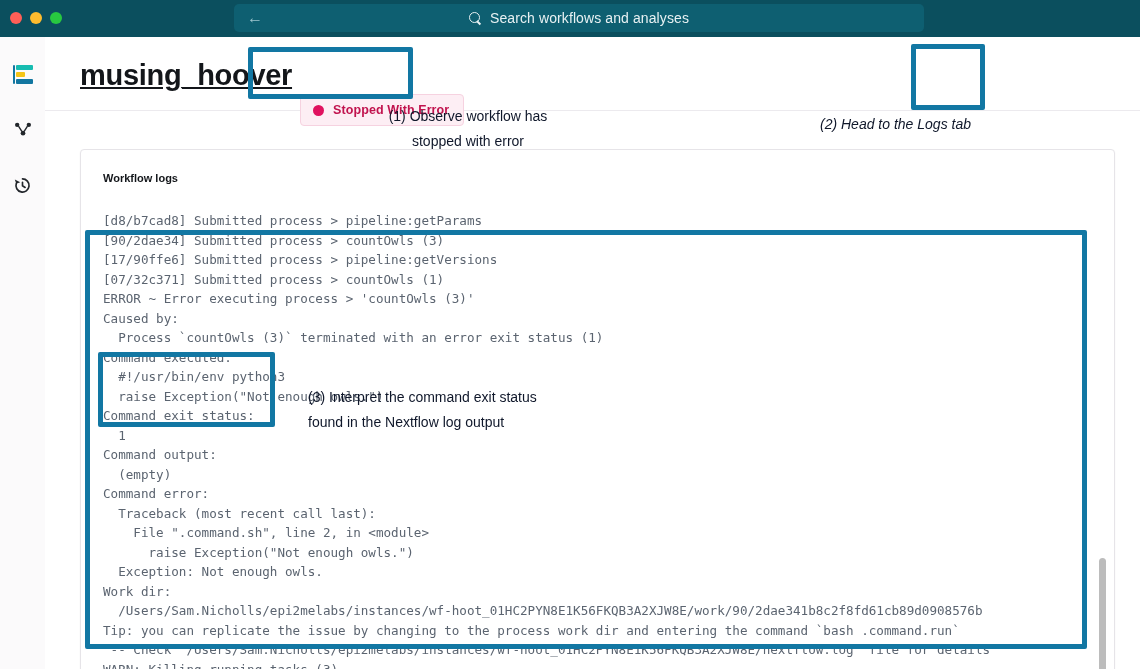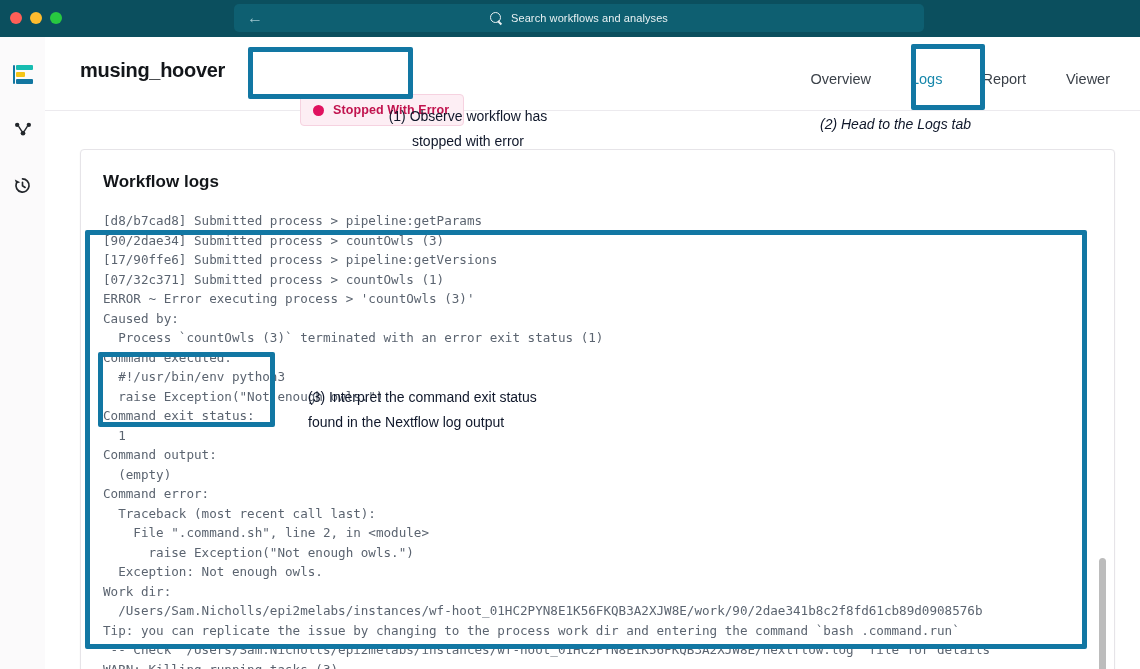--- a/index.html
+++ b/index.html
@@ -35,21 +35,21 @@
   }
   .search-icon { width: 13px; height: 13px; position: relative; display:inline-block; }
   .search-icon::before {
     content:''; position:absolute; left:0; top:0; width:9px; height:9px;
     border:1.6px solid #e8f1f3; border-radius:50%;
   }
   .search-icon::after {
     content:''; position:absolute; left:8px; top:8px; width:5px; height:1.6px;
     background:#e8f1f3; transform:rotate(45deg); transform-origin:left center;
   }
-  .search-text { color: #e8f1f3; font-size: 11px; letter-spacing: .1px; }
+  .search-text { color: #e8f1f3; font-size: 14px; letter-spacing: .1px; }
 
   
   .rail {
     position: absolute; left: 0; top: 37px; width: 45px; height: 632px;
     background: #fbfafb;
   }
   .rail-item { position: absolute; left: 0; width: 45px; height: 40px;
     display: flex; align-items: center; justify-content: center; }
   .logo { width: 20px; height: 22px; position: relative; }
   .logo i { position: absolute; display: block; border-radius: 1px; }
@@ -58,21 +58,21 @@
   .logo .b3 { left: 3px; top: 15px; width: 17px; height: 5px; background: #1276a0; }
   .logo .spine { left: 0; top: 1px; width: 2px; height: 19px; background: #1276a0; }
 
   
   .page { position: absolute; left: 45px; top: 37px; width: 1095px; height: 632px;
     background: #ffffff; }
   .header { position: absolute; left: 0; top: 0; width: 1095px; height: 74px;
     background: #ffffff; border-bottom: 1px solid #eceaee; }
   .wf-title {
     position: absolute; left: 35px; top: 22px;
-    font-size: 20px; font-weight: 700; color: #13161a; letter-spacing: -.3px;
+    font-size: 29px; font-weight: 700; color: #13161a; letter-spacing: -.3px; text-decoration: underline;
   }
   .badge {
     position: absolute; left: 255px; top: 57px;
     height: 32px; padding: 0 14px 0 12px;
     background: #fdeef4; border: 1px solid #f6d2e0; border-radius: 4px;
     display: flex; align-items: center; gap: 9px;
   }
   .badge-dot { width: 11px; height: 11px; border-radius: 50%; background: #e0125f; }
   .badge-text { color: #c1134e; font-size: 12.5px; font-weight: 700; letter-spacing: .1px; }
 
@@ -83,21 +83,21 @@
   .nav-item.active { color: #1787ab; }
 
   
   .card {
     position: absolute; left: 35px; top: 112px; width: 1035px; height: 545px;
     background: #ffffff; border: 1px solid #e6e4e8; border-radius: 4px;
     box-shadow: 0 1px 2px rgba(0,0,0,.05);
   }
   .card-title {
     position: absolute; left: 22px; top: 22px;
-    font-size: 17px; font-weight: 700; color: #13161a;
+    font-size: 11px; font-weight: 700; color: #13161a;
   }
   .log-area {
     position: absolute; left: 0; top: 55px; width: 1035px; height: 490px;
     overflow: hidden;
   }
   .log-pre {
     position: absolute; left: 22px; top: 6px; right: 20px;
     font-family: "DejaVu Sans Mono", "Liberation Mono", monospace;
     font-size: 12.6px; line-height: 19.5px; color: #5b6470;
     white-space: pre;
@@ -172,26 +172,20 @@
 <div class="page">
 
   <div class="header">
     <div class="wf-title">musing_hoover</div>
 
     <div class="badge">
       <span class="badge-dot"></span>
       <span class="badge-text">Stopped With Error</span>
     </div>
 
-    <div class="nav">
-      <div class="nav-item">Overview</div>
-      <div class="nav-item active">Logs</div>
-      <div class="nav-item">Report</div>
-      <div class="nav-item">Viewer</div>
-    </div>
   </div>
 
   <div class="card">
     <div class="card-title">Workflow logs</div>
     <div class="log-area">
       <pre class="log-pre">[d8/b7cad8] Submitted process &gt; pipeline:getParams
 [90/2dae34] Submitted process &gt; countOwls (3)
 [17/90ffe6] Submitted process &gt; pipeline:getVersions
 [07/32c371] Submitted process &gt; countOwls (1)
 ERROR ~ Error executing process &gt; 'countOwls (3)'

